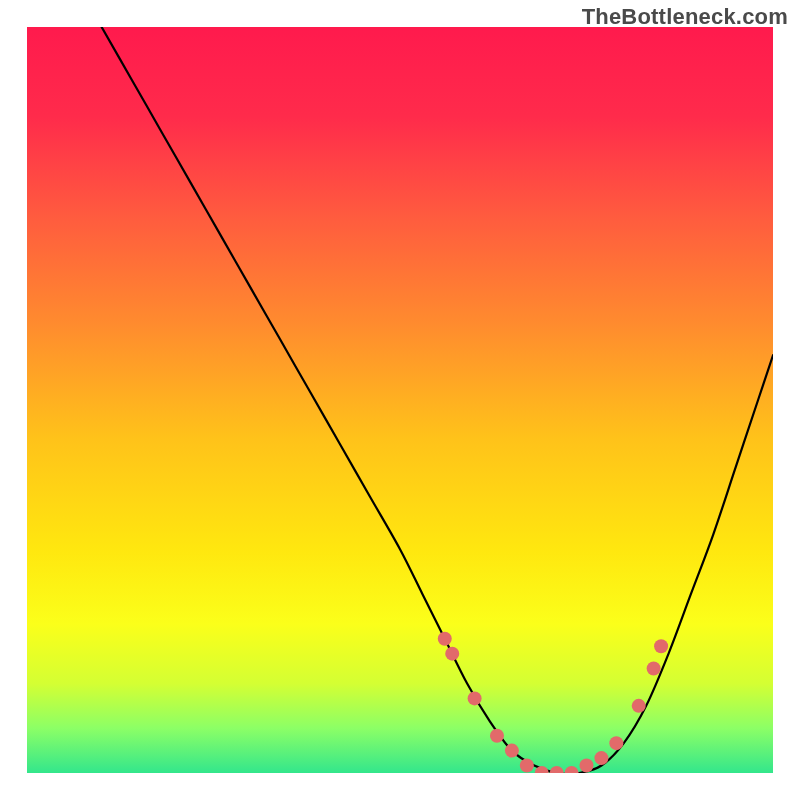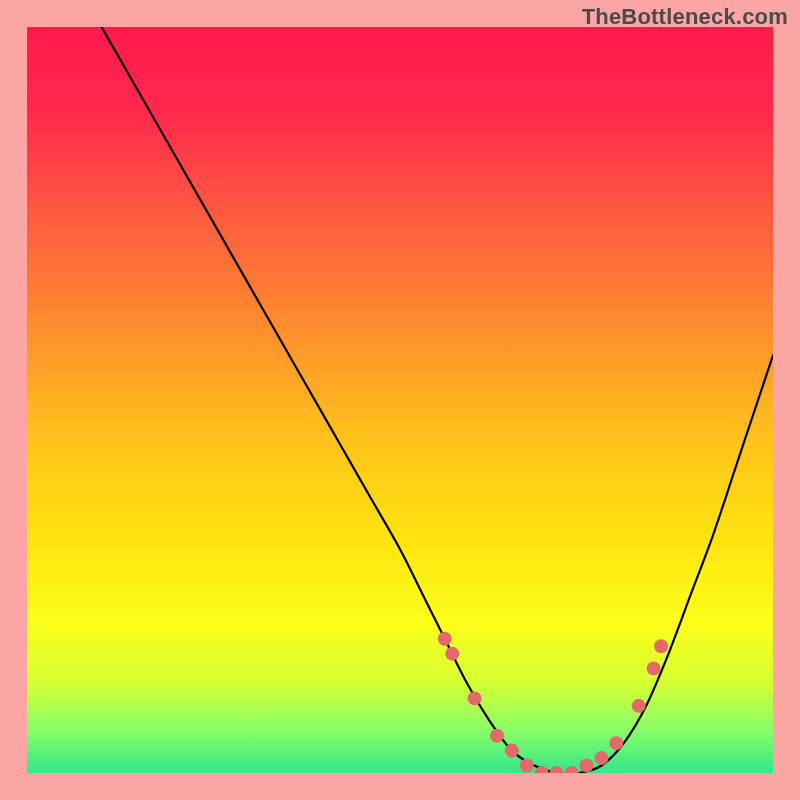--- a/index.html
+++ b/index.html
@@ -10,21 +10,21 @@
     background: #000;
     overflow: hidden;
     font-family: Arial, Helvetica, sans-serif;
   }
   .frame {
     position: absolute;
     left: 0;
     top: 0;
     width: 800px;
     height: 800px;
-    background: #fca5a5;
+    background: #ffffff;
   }
   .watermark {
     position: absolute;
     top: 4px;
     right: 12px;
     color: #4a4a4a;
     font-size: 22px;
     font-weight: 600;
     letter-spacing: 0.2px;
   }

